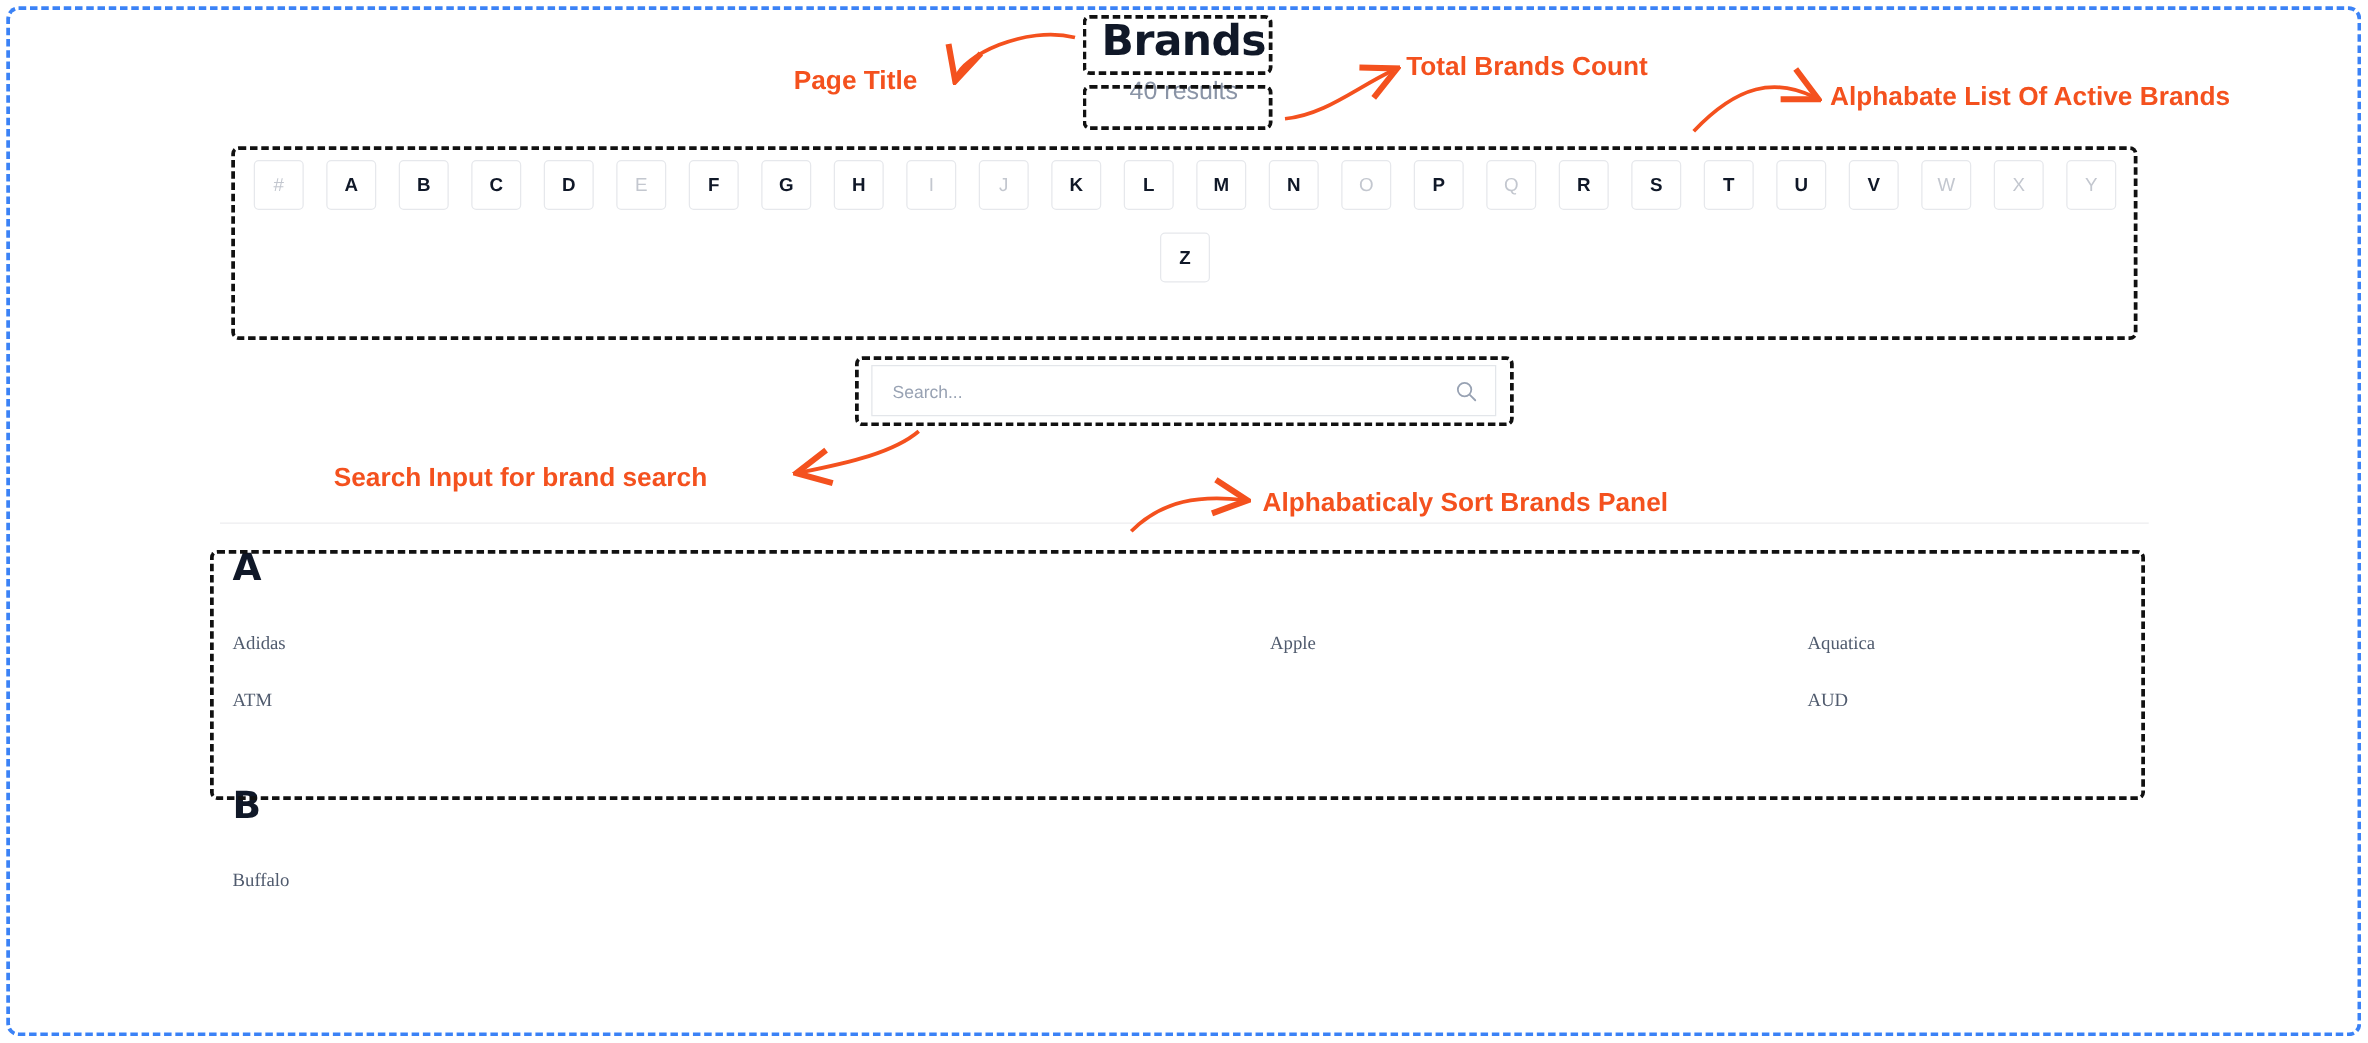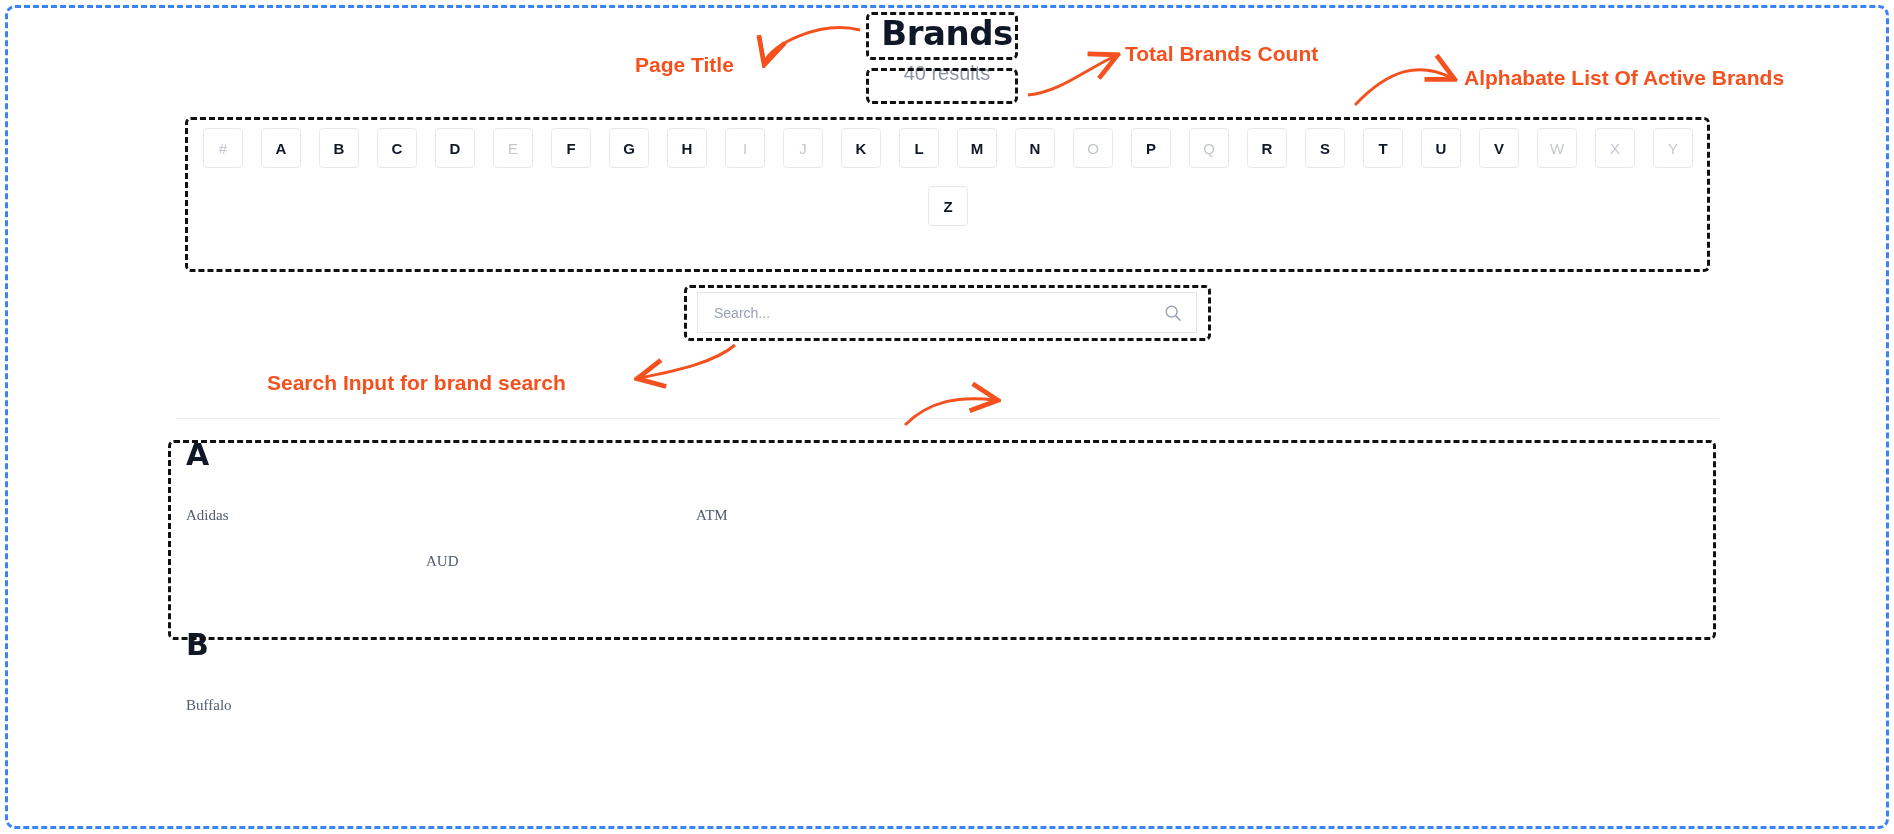--- a/index.html
+++ b/index.html
@@ -240,20 +240,22 @@
     </div>
   </div>
 
   <div class="list-divider"></div>
 
   <div class="groups" id="groups">
       <div class="group">
         <div class="group-letter">A</div>
         <div class="group-grid">
           <div class="brand-item">Adidas</div>
+          <div class="brand-item brand-col-2">Apple</div>
+          <div class="brand-item brand-col-3">Aquatica</div>
           <div class="brand-item">ATM</div>
           <div class="brand-item brand-col-2"></div>
           <div class="brand-item brand-col-3">AUD</div>
         </div>
       </div>
       <div class="group">
         <div class="group-letter">B</div>
         <div class="group-grid">
           <div class="brand-item">Buffalo</div>
           <div class="brand-item brand-col-2"></div>
@@ -269,20 +271,21 @@
   <div class="anno-box" style="left:866px; top:12px; width:152px; height:48px;"></div>
   <div class="anno-box" style="left:866px; top:68px; width:152px; height:36px;"></div>
   <div class="anno-box" style="left:185px; top:117px; width:1525px; height:155px;"></div>
   <div class="anno-box" style="left:684px; top:285px; width:527px; height:56px;"></div>
   <div class="anno-box" style="left:168px; top:440px; width:1548px; height:200px;"></div>
 
   <div class="anno-label" style="left:635px; top:54px;">Page Title</div>
   <div class="anno-label" style="left:1125px; top:43px;">Total Brands Count</div>
   <div class="anno-label" style="left:1464px; top:67px;">Alphabate List Of Active Brands</div>
   <div class="anno-label" style="left:267px; top:372px;">Search Input for brand search</div>
+  <div class="anno-label" style="left:1010px; top:392px;">Alphabaticaly Sort Brands Panel</div>
 
   <svg width="1894" height="834" style="position:absolute;left:0;top:0;" fill="none" stroke="#f4511e" stroke-width="3">
     <defs>
       <marker id="ah" markerWidth="11" markerHeight="11" refX="9" refY="5.5" orient="auto" markerUnits="strokeWidth">
         <path d="M1,1 L10,5.5 L1,10" fill="none" stroke="#f4511e" stroke-width="1.6"></path>
       </marker>
     </defs>
 
     <path d="M860,30 C820,20 770,45 765,62" marker-end="url(#ah)"></path>
 

